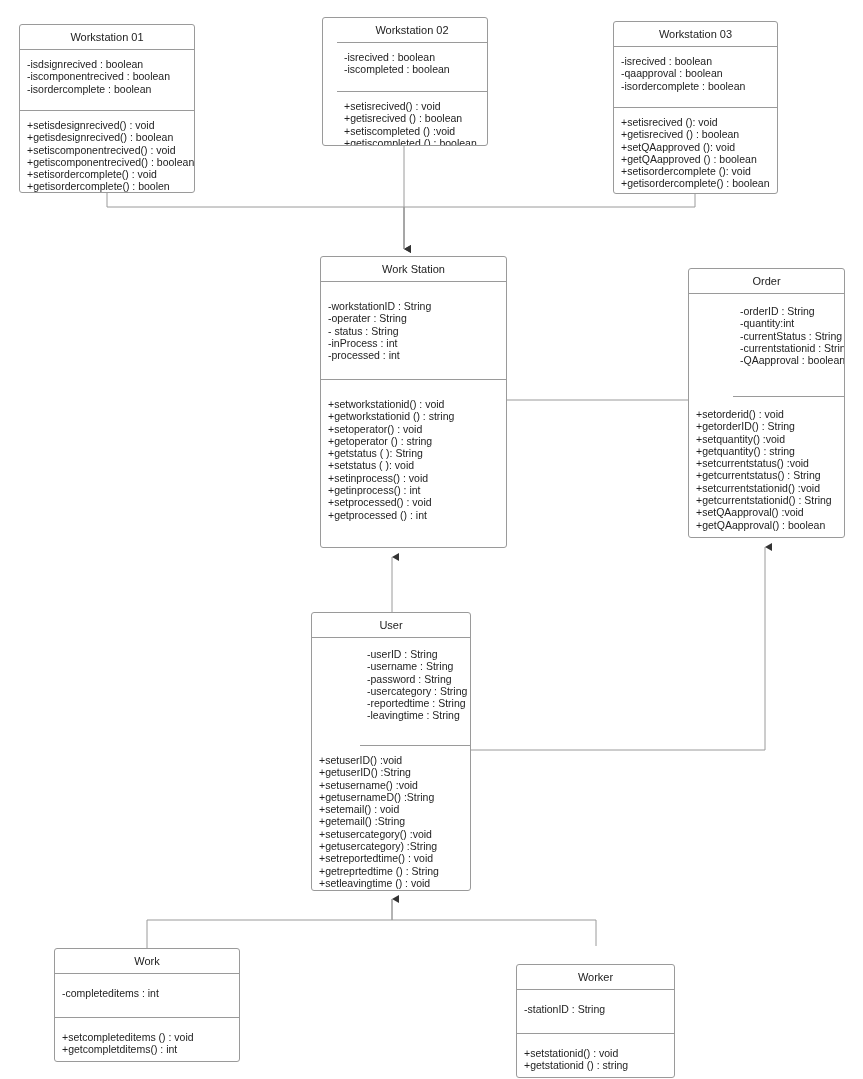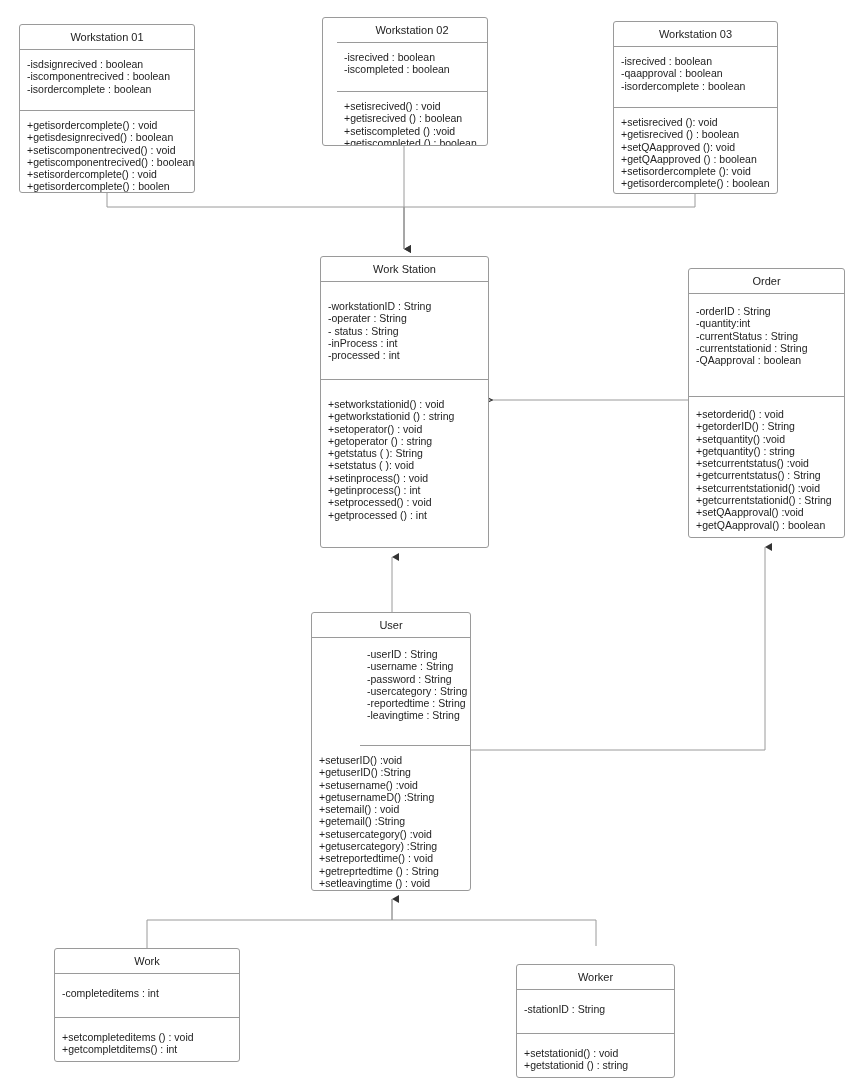--- a/index.html
+++ b/index.html
@@ -114,21 +114,21 @@
   </svg>
 
   <div class="uml-class" style="left:19px; top:24px; width:176px; height:169px;">
     <div class="uml-title">Workstation 01</div>
     <div class="uml-compartment uml-attrs" style="height:61px;">
       <div class="uml-line">-isdsignrecived : boolean</div>
       <div class="uml-line">-iscomponentrecived : boolean</div>
       <div class="uml-line">-isordercomplete : boolean</div>
     </div>
     <div class="uml-compartment">
-      <div class="uml-line">+getisordercomplete() : void</div>
+      <div class="uml-line">+setisdesignrecived() : void</div>
       <div class="uml-line">+getisdesignrecived() : boolean</div>
       <div class="uml-line">+setiscomponentrecived() : void</div>
       <div class="uml-line">+getiscomponentrecived() : boolean</div>
       <div class="uml-line">+setisordercomplete() : void</div>
       <div class="uml-line">+getisordercomplete() : boolen</div>
     </div>
   </div>
 
   <div class="uml-class" style="left:322px; top:17px; width:166px; height:129px;padding-left:14px;">
     <div class="uml-title">Workstation 02</div>
@@ -154,21 +154,21 @@
     <div class="uml-compartment">
       <div class="uml-line">+setisrecived (): void</div>
       <div class="uml-line">+getisrecived () : boolean</div>
       <div class="uml-line">+setQAapproved (): void</div>
       <div class="uml-line">+getQAapproved () : boolean</div>
       <div class="uml-line">+setisordercomplete (): void</div>
       <div class="uml-line">+getisordercomplete() : boolean</div>
     </div>
   </div>
 
-  <div class="uml-class" style="left:320px; top:256px; width:169px; height:292px;">
+  <div class="uml-class" style="left:320px; top:256px; width:187px; height:292px;">
     <div class="uml-title">Work Station</div>
     <div class="uml-compartment uml-attrs" style="height:98px; padding-top:18px;">
       <div class="uml-line">-workstationID : String</div>
       <div class="uml-line">-operater : String</div>
       <div class="uml-line">- status : String</div>
       <div class="uml-line">-inProcess : int</div>
       <div class="uml-line">-processed : int</div>
     </div>
     <div class="uml-compartment" style="padding-top:18px;">
       <div class="uml-line">+setworkstationid() : void</div>
@@ -179,21 +179,21 @@
       <div class="uml-line">+setstatus ( ): void</div>
       <div class="uml-line">+setinprocess() : void</div>
       <div class="uml-line">+getinprocess() : int</div>
       <div class="uml-line">+setprocessed() : void</div>
       <div class="uml-line">+getprocessed () : int</div>
     </div>
   </div>
 
   <div class="uml-class" style="left:688px; top:268px; width:157px; height:270px;">
     <div class="uml-title">Order</div>
-    <div class="uml-compartment uml-attrs" style="height:103px; padding-top:11px;">
+    <div class="uml-compartment uml-attrs" style="height:103px; padding-top:11px;margin-left:44px;">
       <div class="uml-line">-orderID : String</div>
       <div class="uml-line">-quantity:int</div>
       <div class="uml-line">-currentStatus : String</div>
       <div class="uml-line">-currentstationid : String</div>
       <div class="uml-line">-QAapproval : boolean</div>
     </div>
     <div class="uml-compartment" style="padding-top:11px;">
       <div class="uml-line">+setorderid() : void</div>
       <div class="uml-line">+getorderID() : String</div>
       <div class="uml-line">+setquantity() :void</div>

